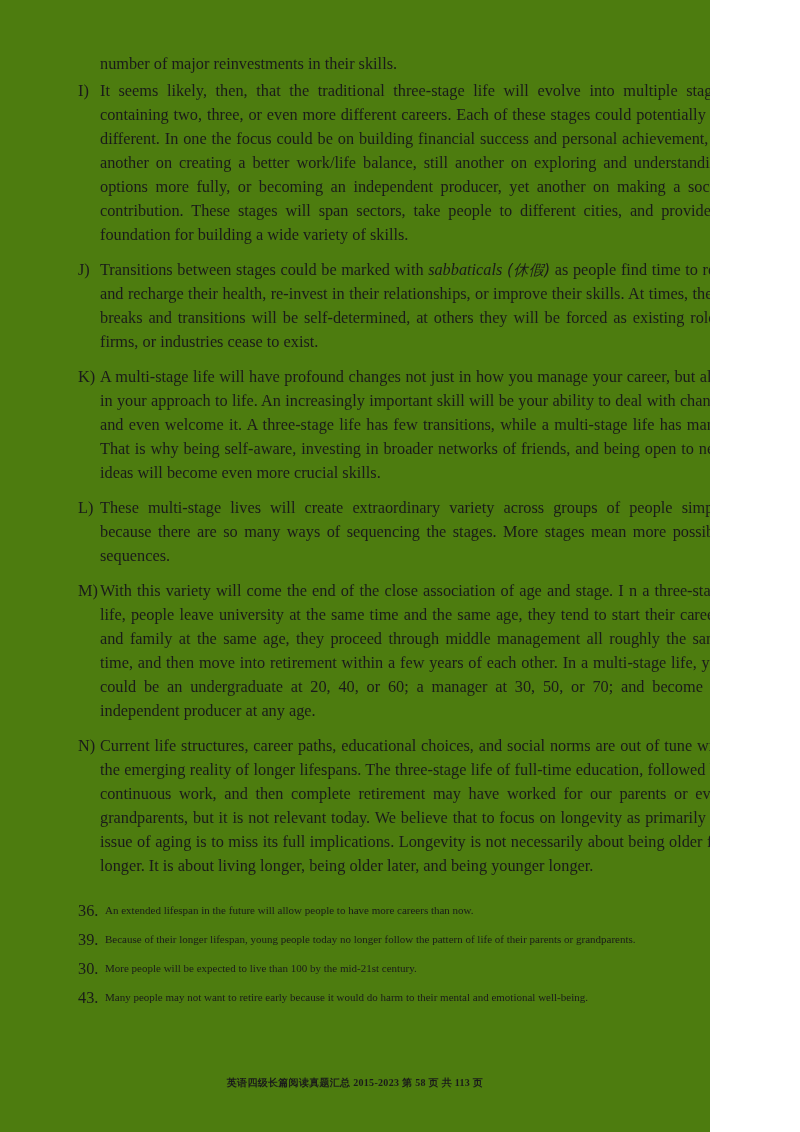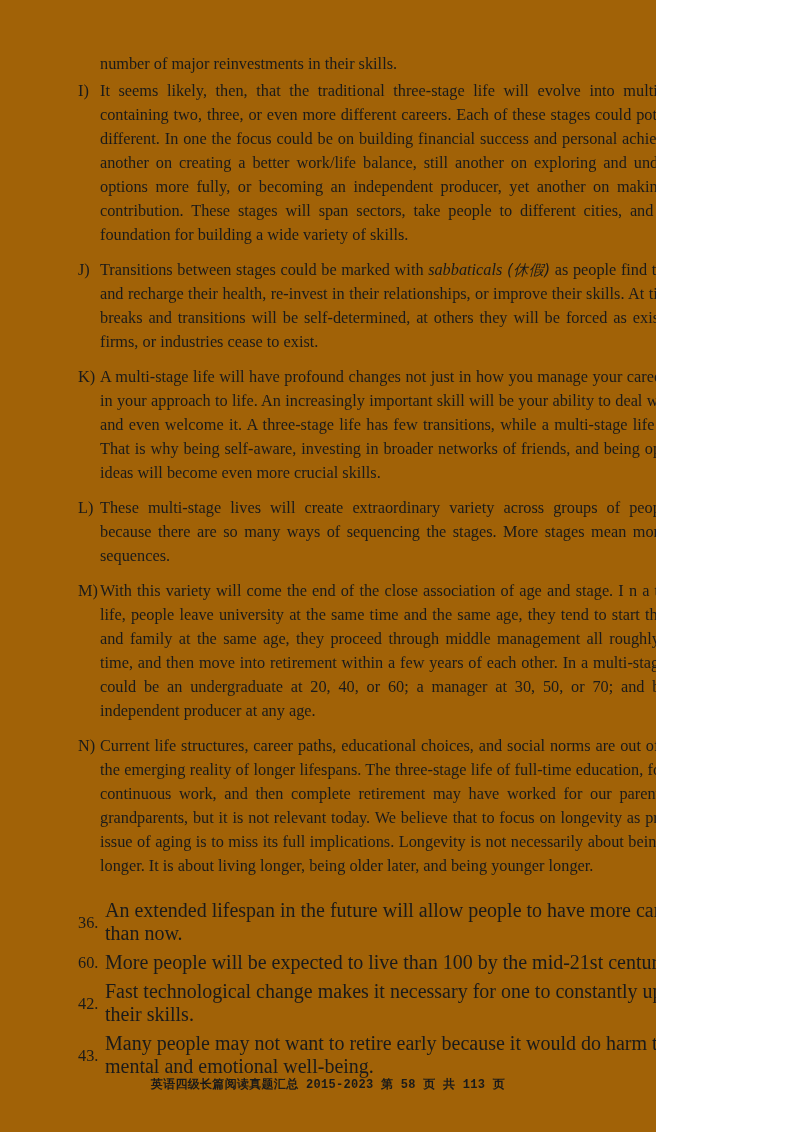--- a/index.html
+++ b/index.html
@@ -2,23 +2,23 @@
 <html><head>
 <meta charset="utf-8">
 <style>
   html, body {
     margin: 0;
     padding: 0;
     background: #ffffff;
   }
   .page {
     position: relative;
-    width: 656px;
+    width: 710px;
     height: 1132px;
-    background: #a16207;
+    background: #4d7c0f;
     font-family: "Liberation Serif", "DejaVu Serif", serif;
     color: #1a1a1a;
     overflow: hidden;
   }
   .content {
     position: absolute;
     left: 78px;
     top: 52px;
     width: 648px;
   }
@@ -74,35 +74,35 @@
   .qnum {
     flex: 0 0 auto;
     width: 27px;
     font-size: 16.3px;
     line-height: 23px;
     text-align: left;
     white-space: nowrap;
   }
   .qtext {
     flex: 1 1 auto;
-    font-size: 20px;
+    font-size: 11px;
     line-height: 23px;
     text-align: left;
     font-family: Liberation Serif, serif;
   }
 
   
   .footer {
     position: absolute;
     left: 0;
     right: 0;
     top: 1076px;
     text-align: center;
-    font-family: Liberation Mono, monospace;
-    font-size: 12px;
+    font-family: Liberation Serif, serif;
+    font-size: 10px;
     font-weight: bold;
     color: #1a1a1a;
     letter-spacing: 0.3px;
   }
 </style>
 </head>
 <body>
 
 <div class="page">
   <div class="content">
@@ -145,31 +145,31 @@
 
     <div class="questions">
 
       <div class="qrow">
         <div class="qnum">36.</div>
         <div class="qtext">An extended lifespan in the future will allow people to have more careers than now.</div>
       </div>
 
 
 
+      <div class="qrow">
+        <div class="qnum">39.</div>
+        <div class="qtext">Because of their longer lifespan, young people today no longer follow the pattern of life of their parents or grandparents.</div>
+      </div>
 
       <div class="qrow">
-        <div class="qnum">60.</div>
+        <div class="qnum">30.</div>
         <div class="qtext">More people will be expected to live than 100 by the mid-21st century.</div>
       </div>
 
 
-      <div class="qrow">
-        <div class="qnum">42.</div>
-        <div class="qtext">Fast technological change makes it necessary for one to constantly upgrade their skills.</div>
-      </div>
 
       <div class="qrow">
         <div class="qnum">43.</div>
         <div class="qtext">Many people may not want to retire early because it would do harm to their mental and emotional well-being.</div>
       </div>
 
     </div>
   </div>
 
   <div class="footer">英语四级长篇阅读真题汇总 2015-2023 第 58 页 共 113 页</div>

